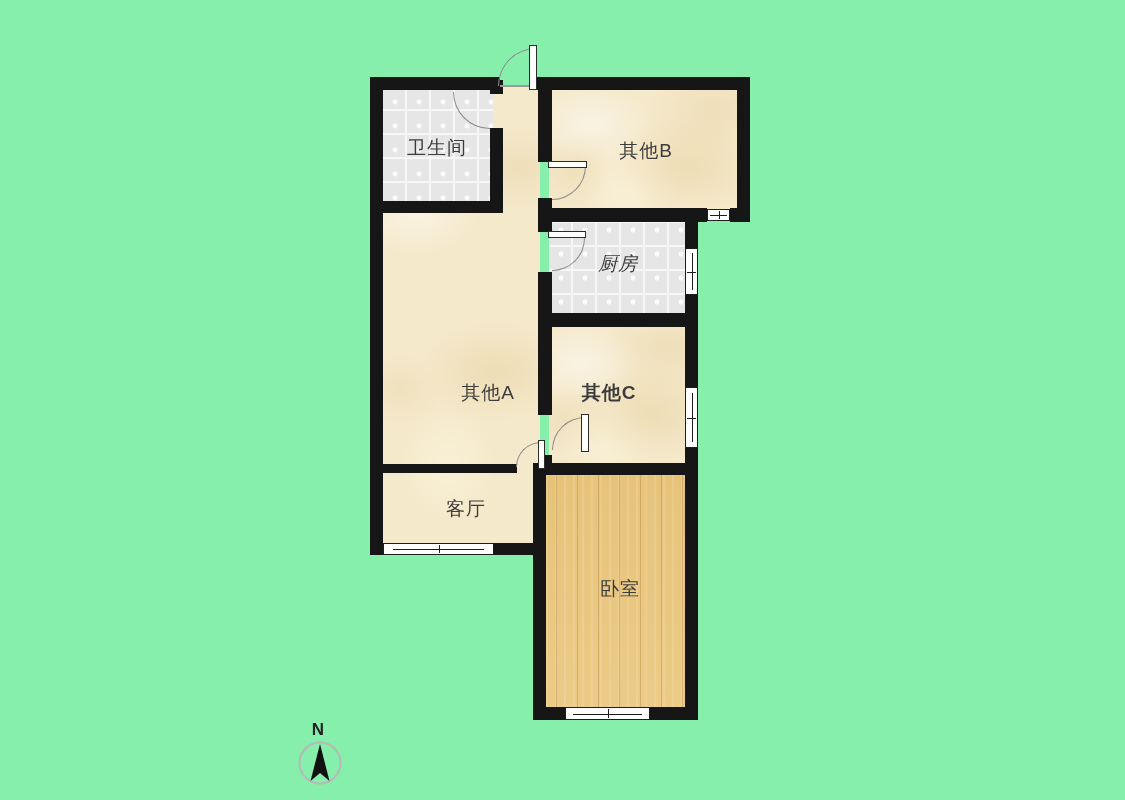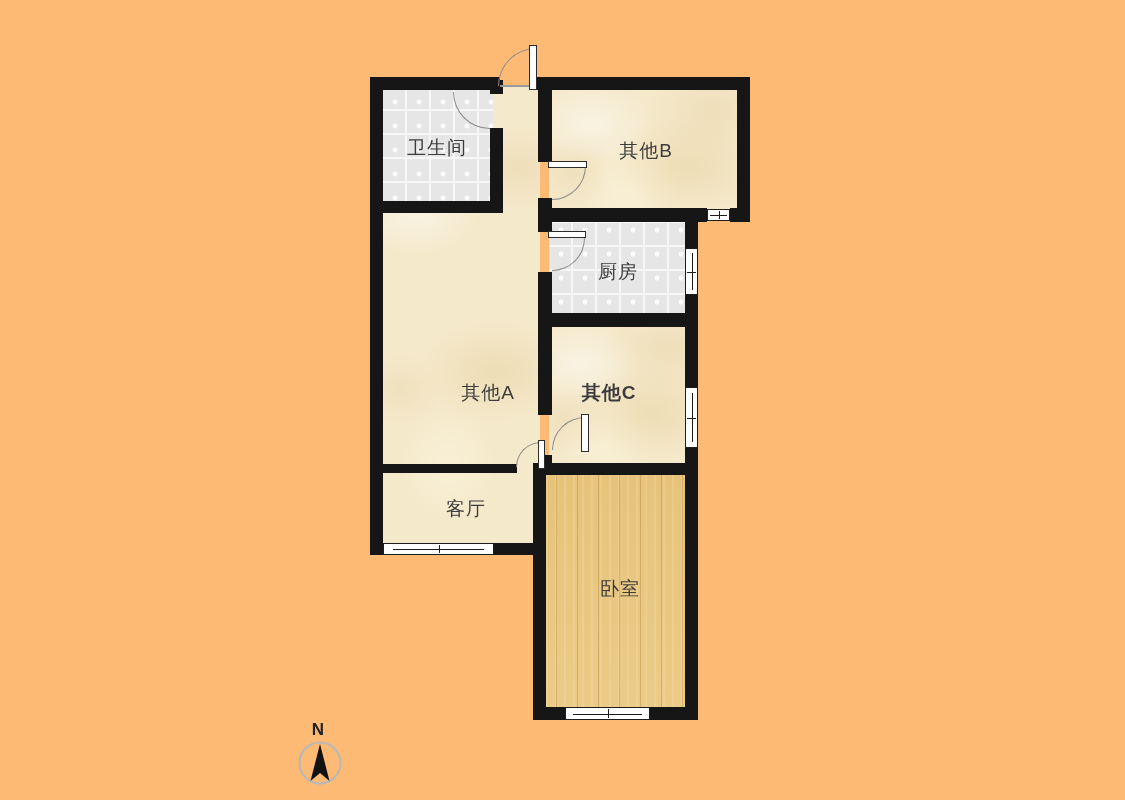--- a/index.html
+++ b/index.html
@@ -1,17 +1,17 @@
 <!DOCTYPE html>
 <html><head>
 <meta charset="utf-8">
 <style>
   html,body{margin:0;padding:0;background:#ffffff;}
   .stage{
-    position:relative;width:1125px;height:800px;background:#fdba74;overflow:hidden;
+    position:relative;width:1125px;height:800px;background:#86efac;overflow:hidden;
     font-family:"Liberation Sans","DejaVu Sans",sans-serif;
   }
   .abs{position:absolute;box-sizing:border-box;}
   
   .room-beige{
     background-color:#f5e9cb;
     background-image:
       radial-gradient(ellipse 90px 60px at 22% 28%, rgba(255,255,255,0.45), transparent 70%),
       radial-gradient(ellipse 110px 70px at 72% 62%, rgba(223,198,138,0.35), transparent 72%),
       radial-gradient(ellipse 70px 80px at 42% 82%, rgba(255,252,235,0.38), transparent 70%),
@@ -113,21 +113,21 @@
   <div class="abs leaf" style="left:548px;top:231px;width:38px;height:7px;"></div>
 
   <div class="abs arc tl" style="left:552px;top:417px;width:33px;height:33px;"></div>
   <div class="abs leaf" style="left:581px;top:414px;width:8px;height:38px;"></div>
 
   <div class="abs arc tl" style="left:516px;top:442px;width:25px;height:25px;"></div>
   <div class="abs leaf" style="left:538px;top:440px;width:7px;height:29px;"></div>
 
   <div class="room-label" style="left:437px;top:148px;">卫生间</div>
   <div class="room-label" style="left:646px;top:151px;text-align:right;">其他B</div>
-  <div class="room-label" style="left:618px;top:272px;">厨房</div>
+  <div class="room-label" style="left:618px;top:264px;font-style:italic;">厨房</div>
   <div class="room-label" style="left:463px;top:393px;margin-left:25px;">其他A</div>
   <div class="room-label" style="left:609px;top:393px;font-weight:bold;">其他C</div>
   <div class="room-label" style="left:466px;top:509px;">客厅</div>
   <div class="room-label" style="left:620px;top:589px;">卧室</div>
 
   <div class="compass-label" style="left:318px;top:730px;">N</div>
   <svg class="abs" style="left:296px;top:738px;" width="48" height="50" viewBox="0 0 48 50">
     <circle cx="24" cy="25" r="20.5" fill="none" stroke="#b8b8b8" stroke-width="2"></circle>
     <polygon points="24,6 33.5,43 24,35 14.5,43" fill="#121212"></polygon>
   </svg>

